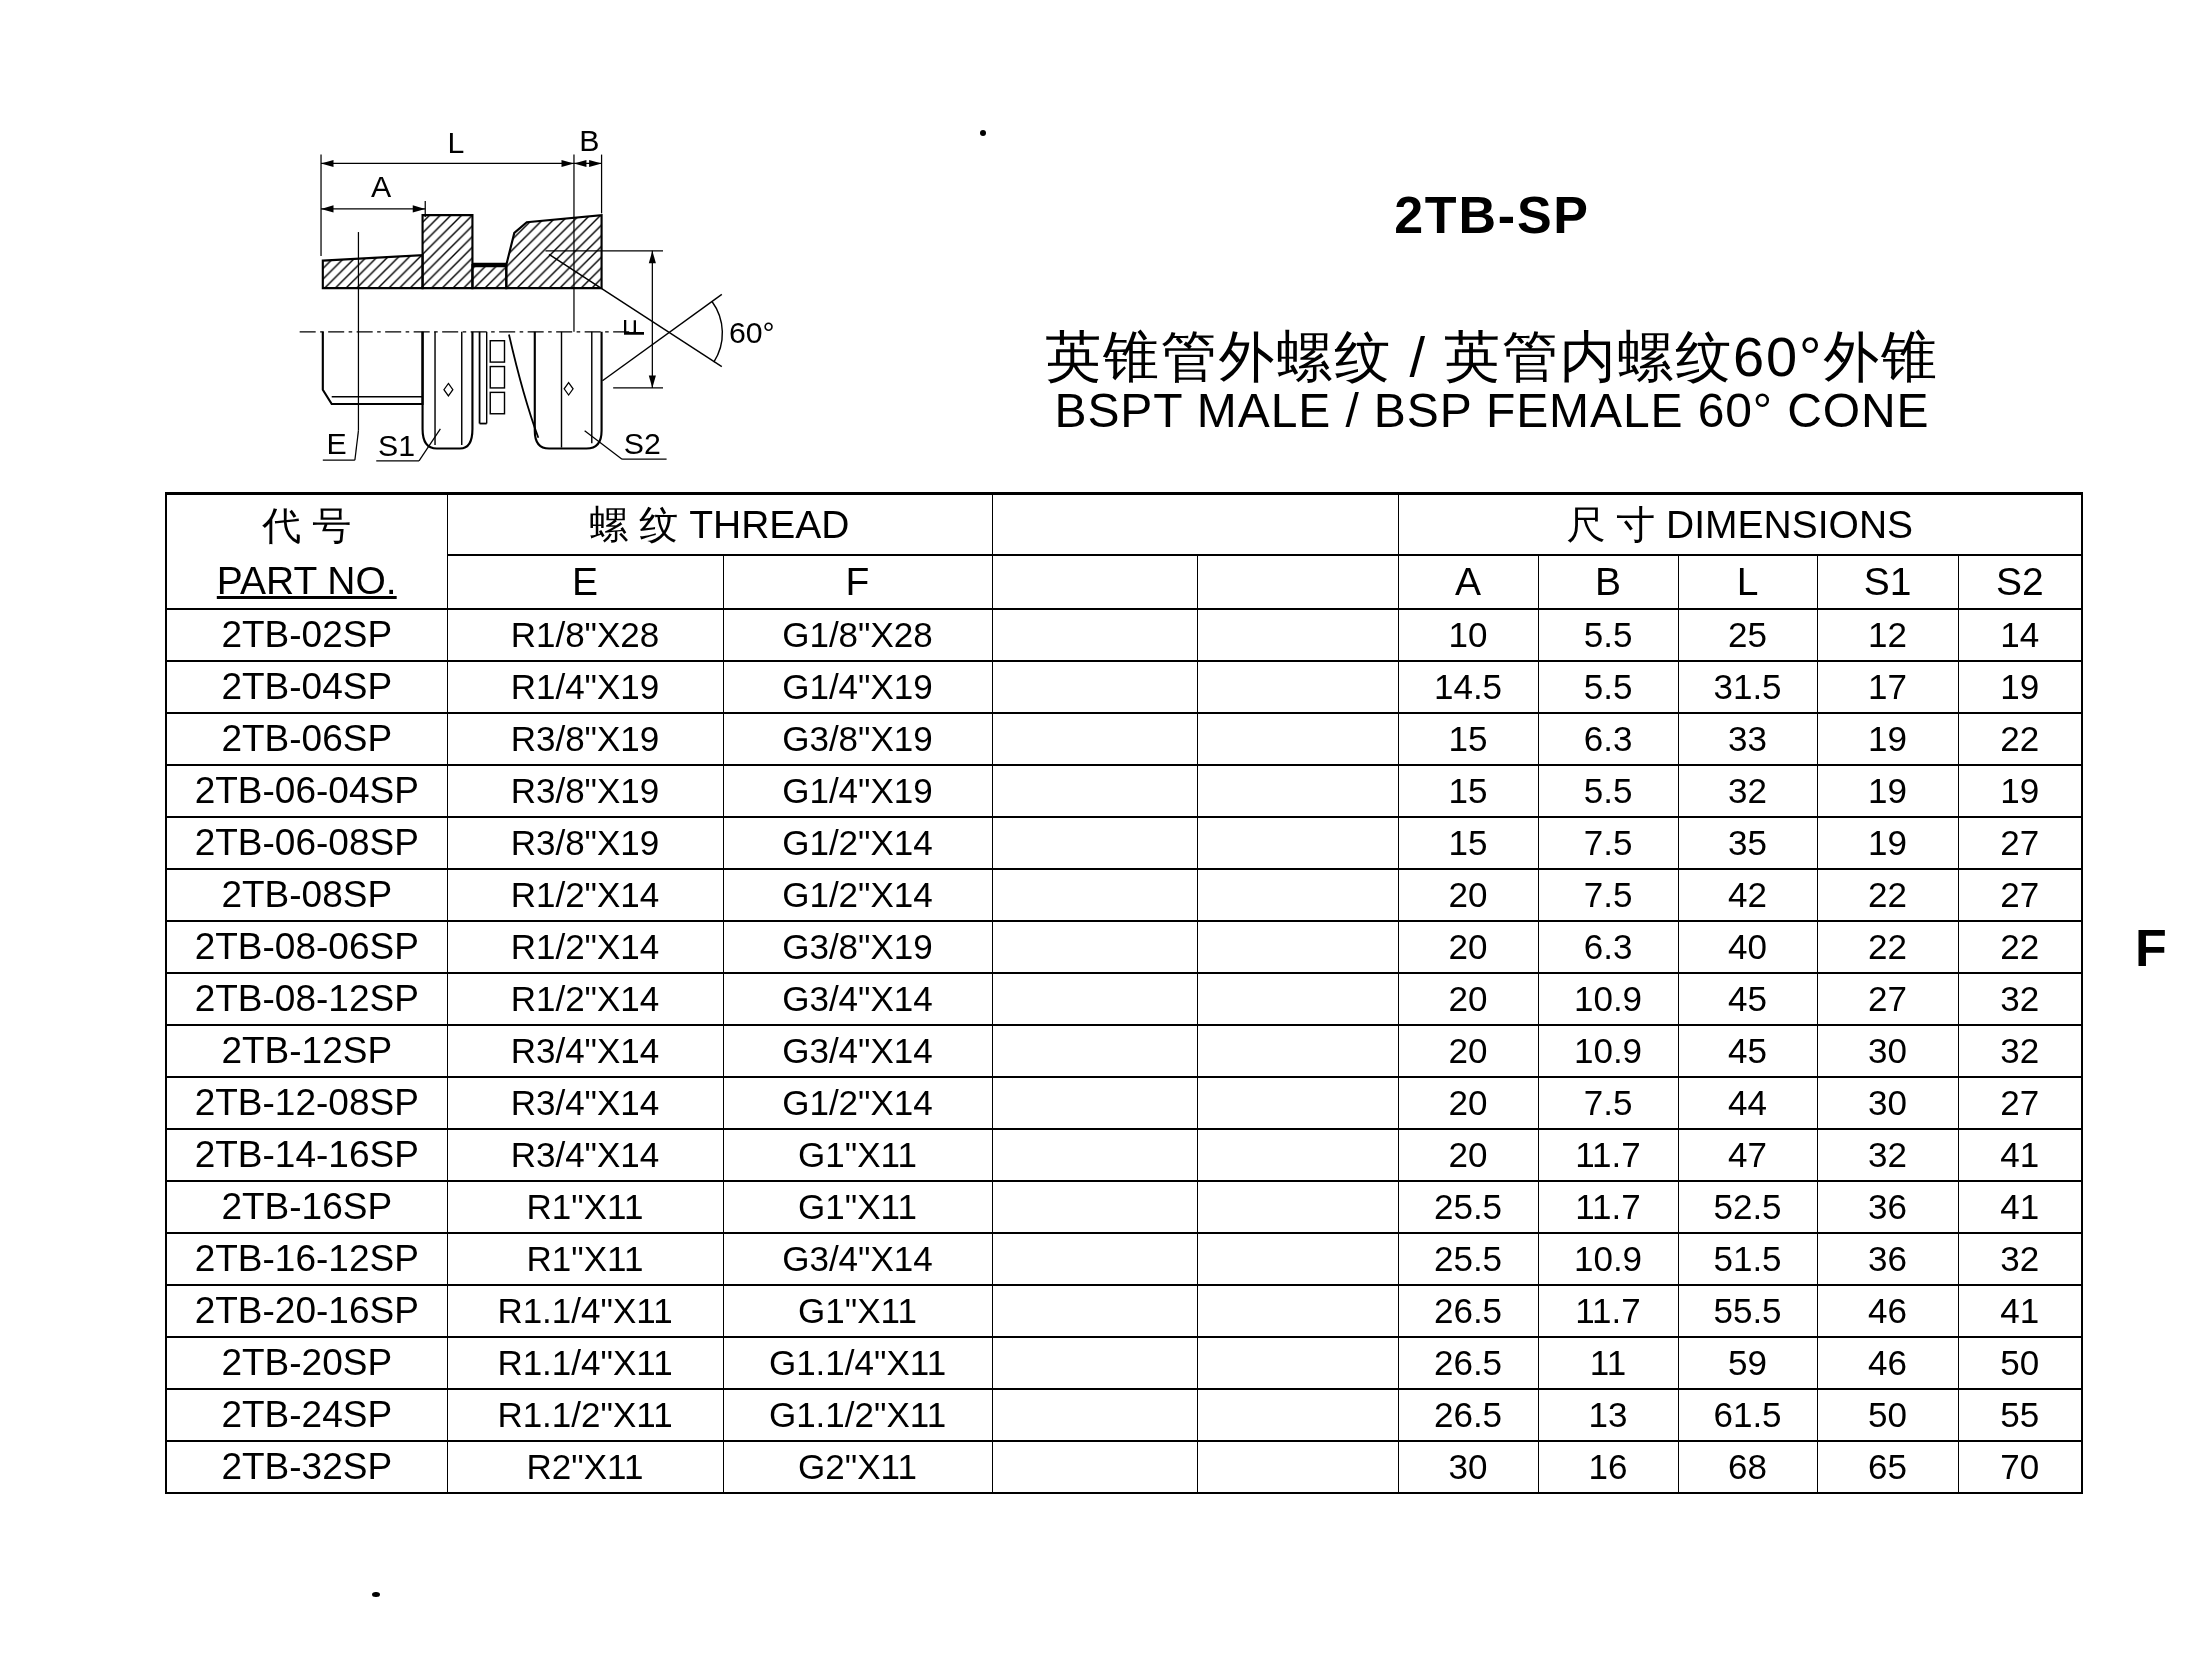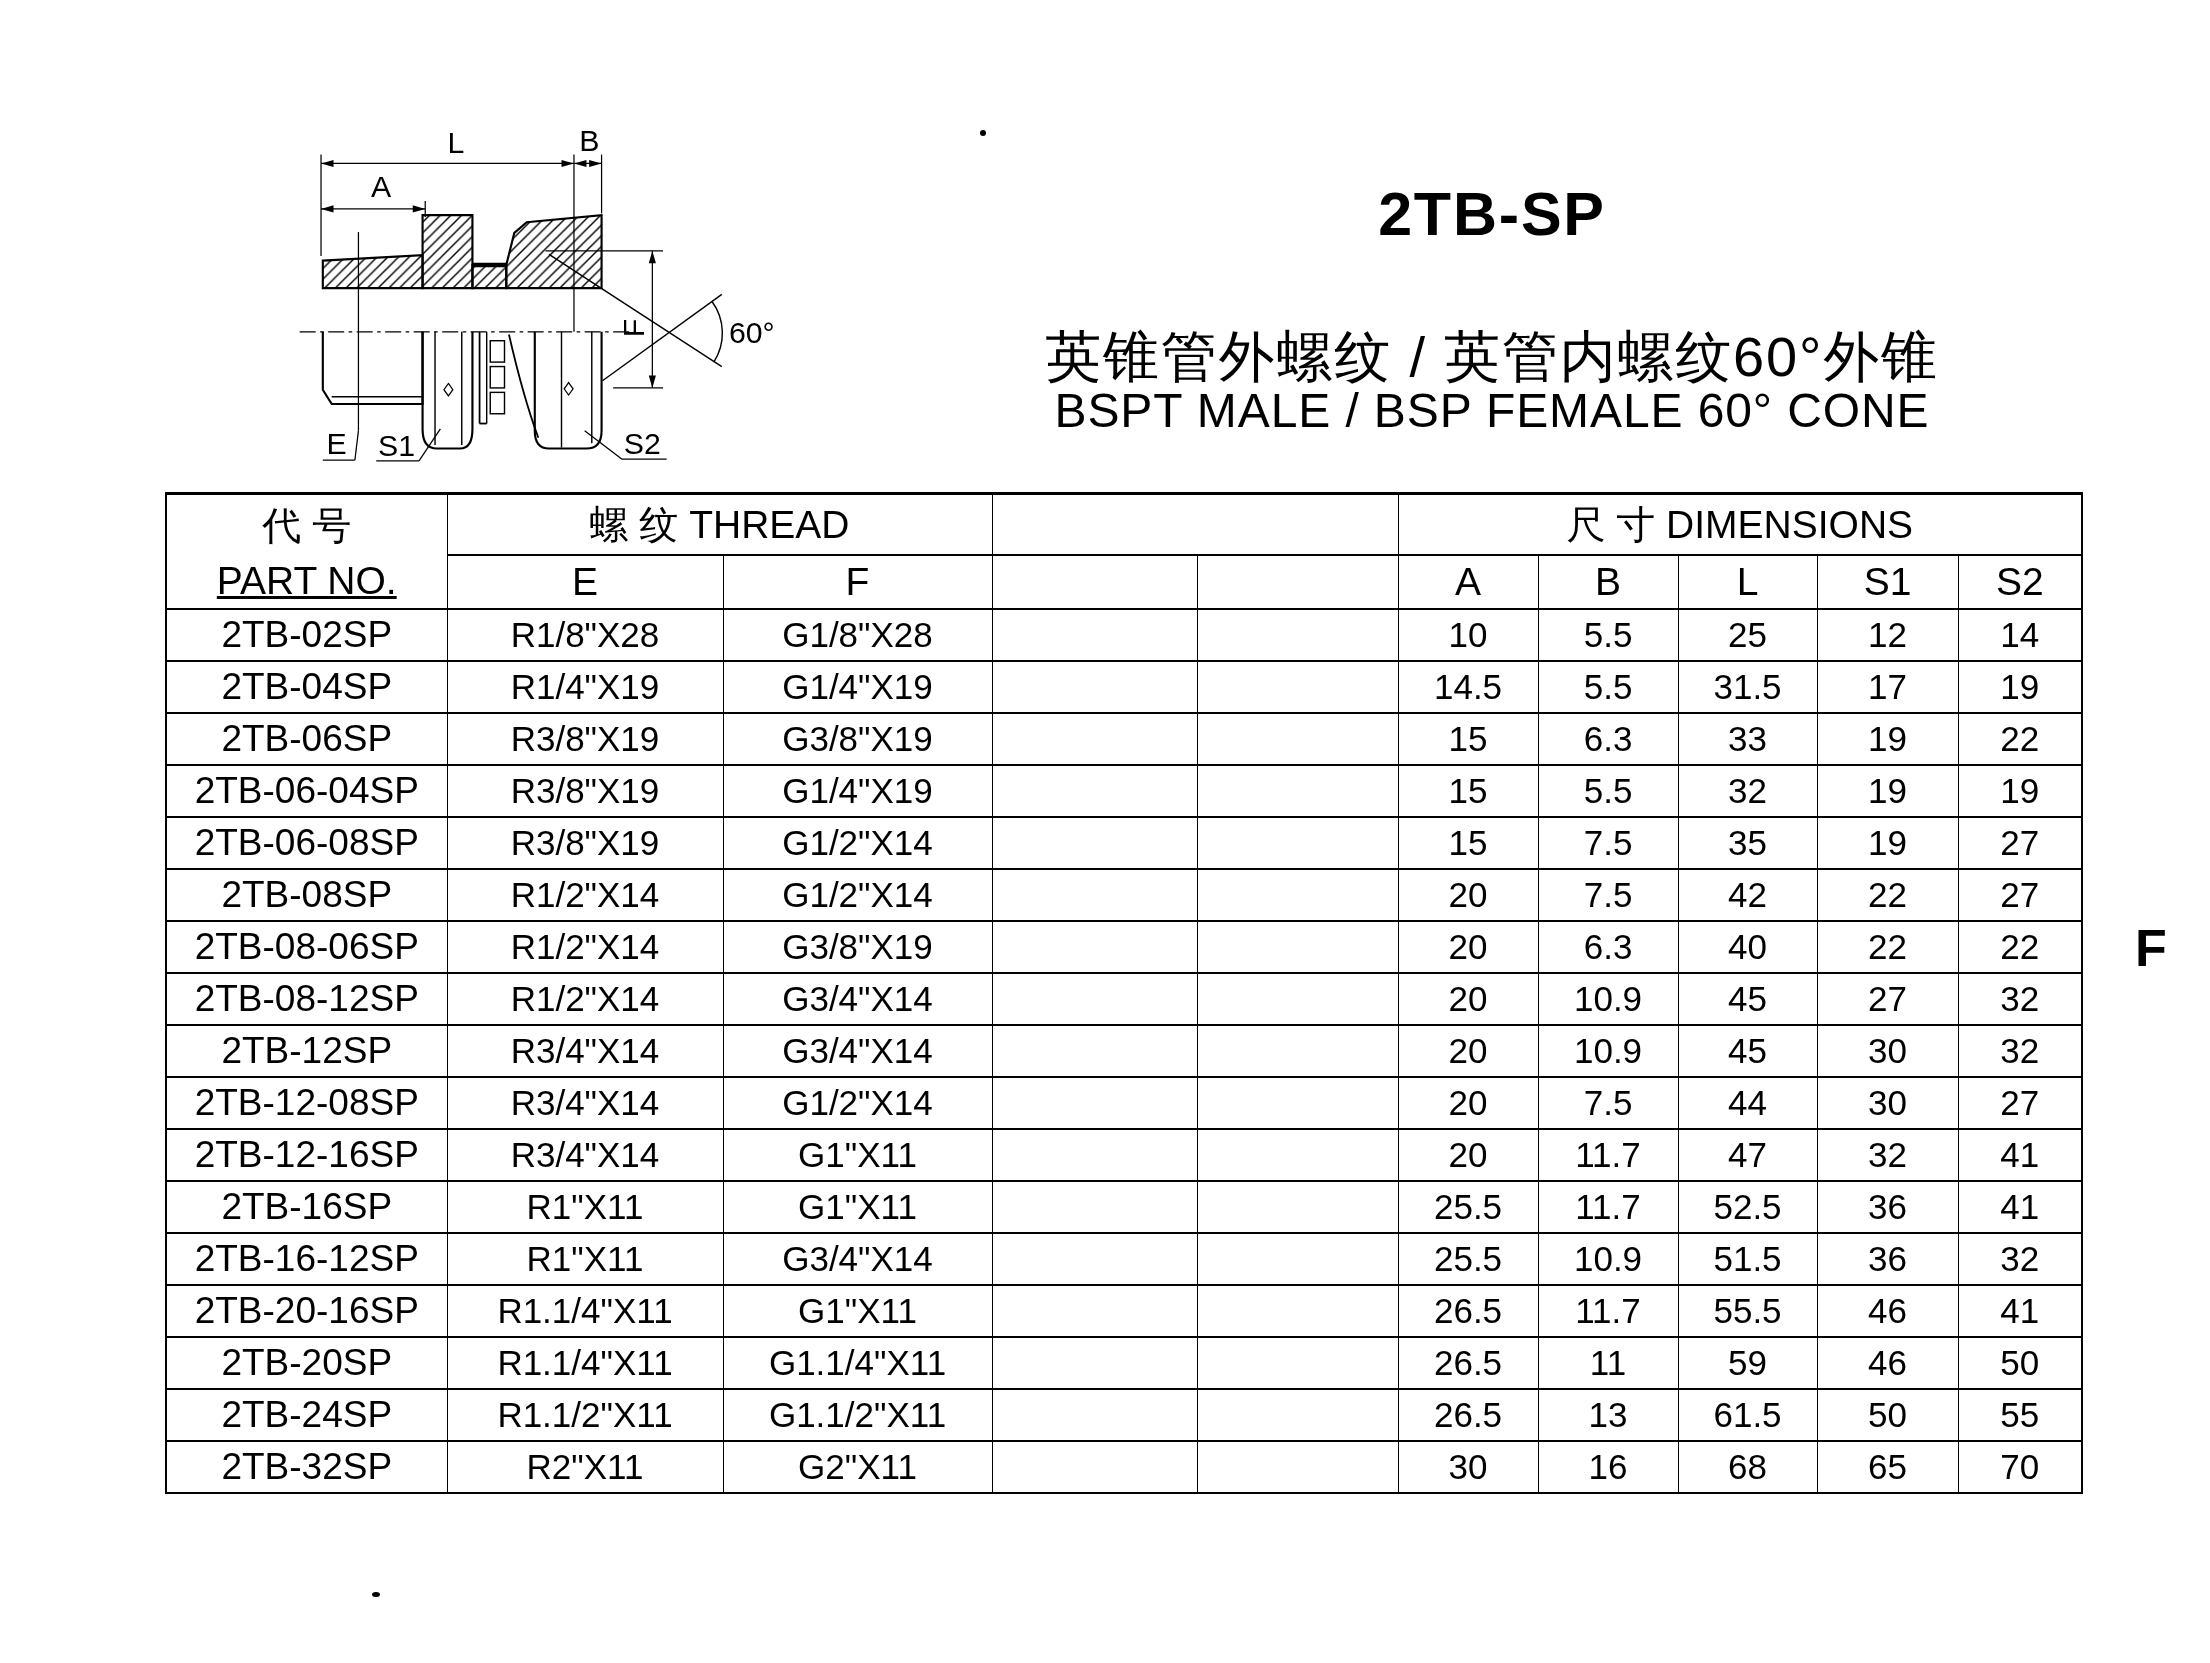--- a/index.html
+++ b/index.html
@@ -6,21 +6,21 @@
   .page{
     position:relative;
     width:2211px;height:1664px;
     background:#ffffff;
     font-family:"Liberation Sans","DejaVu Sans",sans-serif;
     color:#000;
     overflow:hidden;
   }
   
   .title-block{position:absolute;left:1002px;top:0;width:980px;text-align:center;}
-  .part-code{position:absolute;left:0;top:179px;width:100%;font-size:61px;font-weight:bold;letter-spacing:1.8px;}
+  .part-code{position:absolute;left:0;top:185px;width:100%;font-size:52px;font-weight:bold;letter-spacing:1.8px;}
   .subtitle-cn{position:absolute;left:0;top:320px;width:100%;font-size:56px;letter-spacing:1.8px;}
   .subtitle-en{position:absolute;left:0;top:383px;width:100%;font-size:48px;letter-spacing:0.9px;}
   
   .side-tab{position:absolute;left:2135px;top:918px;font-size:52px;font-weight:bold;}
   
   .speck{position:absolute;background:#000;border-radius:50%;}
   
   table.spec{
     position:absolute;left:165px;top:492px;
     width:1916px;
@@ -298,21 +298,21 @@
       <td></td>
       <td></td>
       <td>20</td>
       <td>7.5</td>
       <td>44</td>
       <td>30</td>
       <td>27</td>
     </tr>
 
     <tr>
-      <td class="partno">2TB-12-16SP</td>
+      <td class="partno">2TB-14-16SP</td>
       <td>R3/4"X14</td>
       <td>G1"X11</td>
       <td></td>
       <td></td>
       <td>20</td>
       <td>11.7</td>
       <td>47</td>
       <td>32</td>
       <td>41</td>
     </tr>

